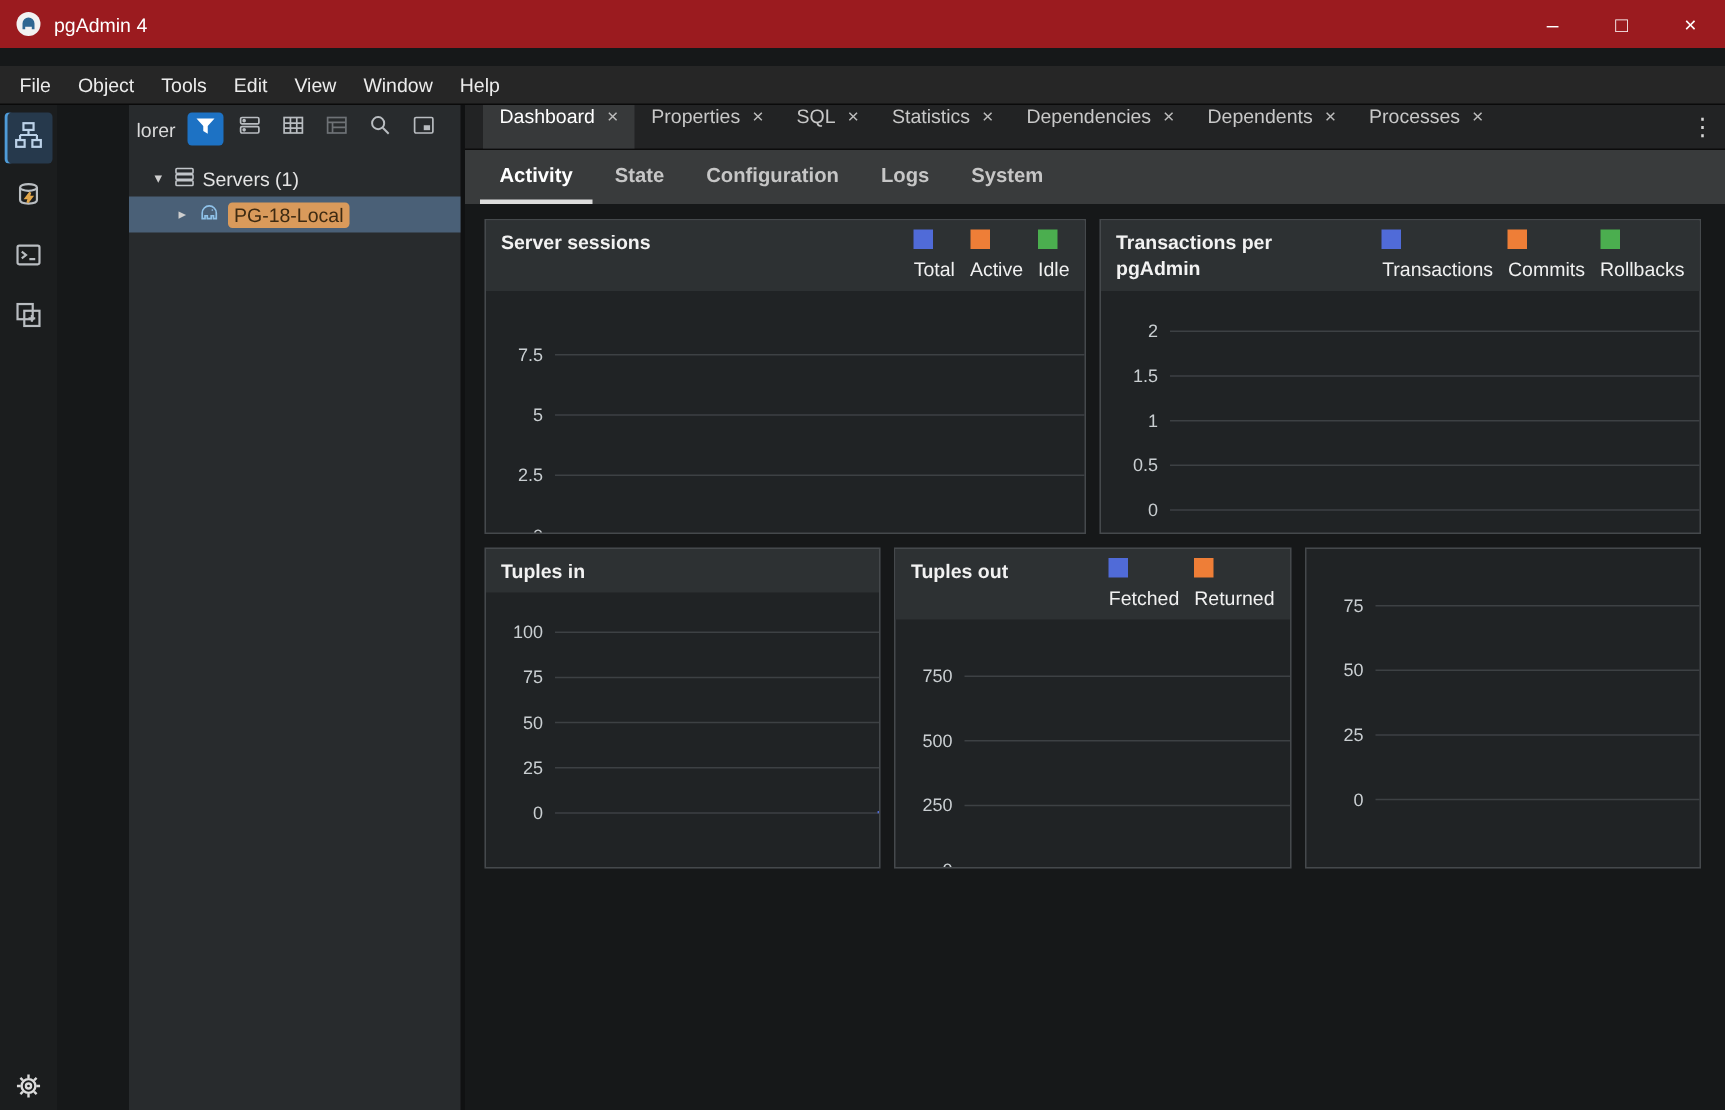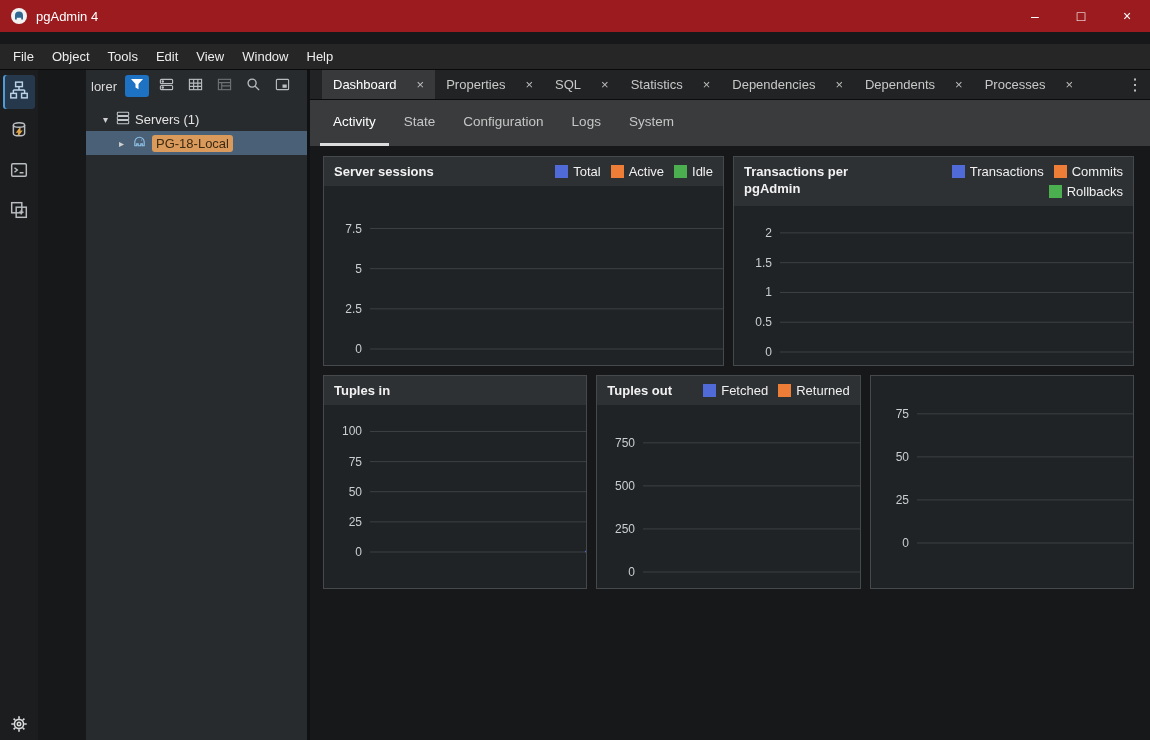--- a/index.html
+++ b/index.html
@@ -38,39 +38,39 @@
   .tool-btn.active{background:#1d72c4;}
   .tree{padding-top:5px;font-size:13px;color:#e4e4e4;}
   .tree-row{height:24px;display:flex;align-items:center;gap:5px;padding-left:14px;}
   .tree-row.selected{background:var(--sel);padding-left:30px;}
   .chev{width:11px;color:#cfcfcf;font-size:10px;text-align:center;}
   .server-chip{background:#d99a5b;color:#3d2a12;padding:0 4px;border-radius:3px;line-height:17px;}
 
   
   .main{flex:1;display:flex;flex-direction:column;min-width:0;}
   .tabbar{height:30px;background:#222324;display:flex;align-items:stretch;padding-left:12px;border-bottom:1px solid #0c0c0c;}
-  .tab{display:flex;align-items:center;gap:20px;padding:0 11px;font-size:13px;color:#c8c8c8;cursor:default;}
+  .tab{display:flex;gap:8px;padding:0 11px;font-size:13px;color:#c8c8c8;cursor:default;}
   .tab.active{background:#37393a;color:#fff;}
   .tab-close{font-size:13px;color:#bdbdbd;}
   .tab-overflow{margin-left:auto;width:30px;display:flex;align-items:center;justify-content:center;color:#d6d6d6;font-size:16px;}
-  .subtabbar{height:46px;background:#393b3c;display:flex;align-items:stretch;padding-left:10px;gap:2px;}
+  .subtabbar{height:36px;background:#393b3c;display:flex;align-items:stretch;padding-left:10px;gap:2px;font-weight:bold;}
   .subtab{display:flex;align-items:center;padding:0 13px;font-size:13.5px;color:#c6c6c6;border-bottom:3px solid transparent;cursor:default;}
   .subtab.active{color:#fff;border-bottom-color:#dcdcdc;}
 
   .content{flex:1;background:#161819;padding:10px 16px 0 13px;display:flex;flex-direction:column;gap:9px;overflow:hidden;}
   .row{display:flex;gap:9px;}
   .row.top .panel{height:210px;}
   .row.bottom .panel{height:214px;}
   .panel{flex:1;min-width:0;background:#202325;border:1px solid #45494c;display:flex;flex-direction:column;}
   .panel-header{background:#2d3133;padding:6px 10px;display:flex;gap:8px;align-items:flex-start;}
   .panel-title{font-weight:bold;font-size:13px;color:#f2f2f2;line-height:17px;}
   .t-narrow .panel-title{max-width:118px;}
   .t-xnarrow .panel-title{max-width:60px;}
   .legend{margin-left:auto;display:flex;flex-wrap:wrap;justify-content:flex-end;gap:3px 10px;max-width:74%;}
-  .legend-item{display:flex;align-items:center;gap:5px;font-size:13px;color:#f0f0f0;line-height:17px;}
+  .legend-item{display:flex;gap:5px;font-size:13px;color:#f0f0f0;line-height:17px;flex-direction:column;}
   .swatch{width:13px;height:13px;display:inline-block;flex:0 0 auto;}
   .panel-body{flex:1;position:relative;overflow:hidden;}
   .panel-body svg{display:block;}
 </style>
 </head>
 <body>
 
 <div class="titlebar">
   <span class="logo">
     <svg width="18" height="18" viewBox="0 0 18 18">

